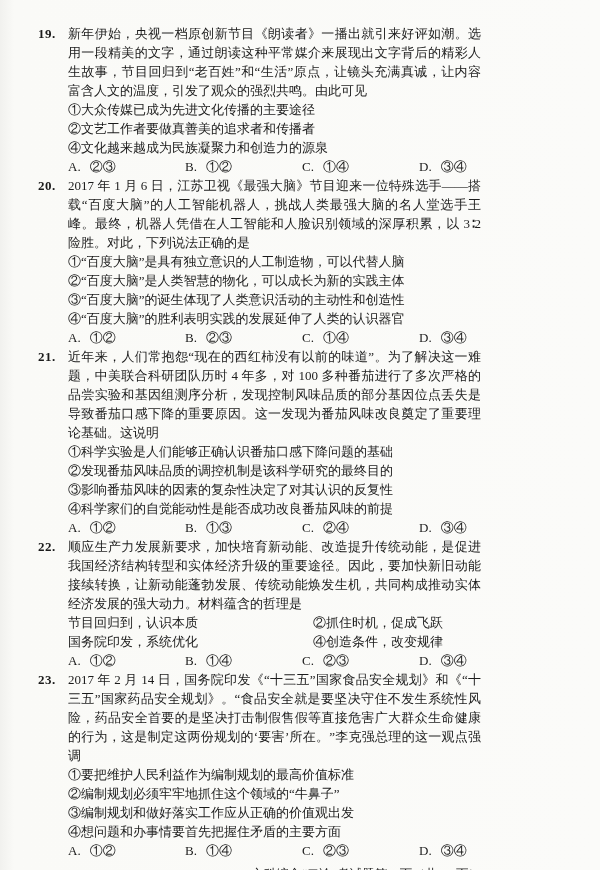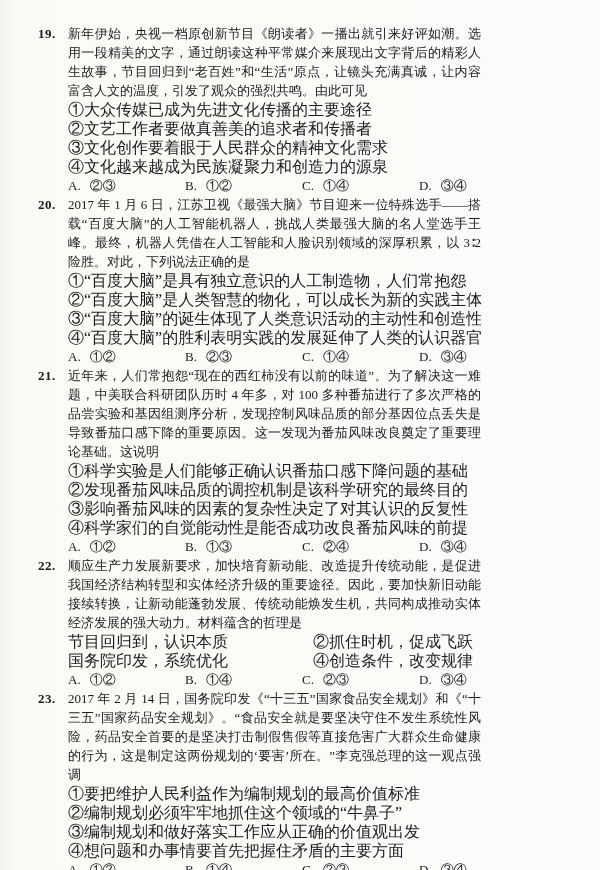--- a/index.html
+++ b/index.html
@@ -46,21 +46,21 @@
     text-justify: inter-ideograph;
   }
   .option-list {
     display: block;
   }
   .option-list.two-col {
     display: grid;
     grid-template-columns: 245px 1fr;
   }
   .option {
-    font-size: 16px;
+    font-size: 13px;
     line-height: 19px;
     white-space: nowrap;
     overflow: hidden;
   }
   .choices {
     display: flex;
     font-size: 13px;
     line-height: 19px;
   }
   .choice {
@@ -86,38 +86,37 @@
 
 <div class="page">
   <div>
   <div class="question">
     <div class="qnum">19.</div>
     <div class="qcontent">
       <p class="stem">新年伊始，央视一档原创新节目《朗读者》一播出就引来好评如潮。选用一段精美的文字，通过朗读这种平常媒介来展现出文字背后的精彩人生故事，节目回归到“老百姓”和“生活”原点，让镜头充满真诚，让内容富含人文的温度，引发了观众的强烈共鸣。由此可见</p>
       <div class="option-list">
             <div class="option">①大众传媒已成为先进文化传播的主要途径</div>
             <div class="option">②文艺工作者要做真善美的追求者和传播者</div>
-            <div class="option">③文化创作要着眼于人民群众的精神文化需求</div>
             <div class="option">④文化越来越成为民族凝聚力和创造力的源泉</div>
           </div>
       <div class="choices">
             <span class="choice"><span class="choice-letter">A.</span><span class="choice-value">②③</span></span>
             <span class="choice"><span class="choice-letter">B.</span><span class="choice-value">①②</span></span>
             <span class="choice"><span class="choice-letter">C.</span><span class="choice-value">①④</span></span>
             <span class="choice"><span class="choice-letter">D.</span><span class="choice-value">③④</span></span>
           </div>
     </div>
   </div>
 
   <div class="question">
     <div class="qnum">20.</div>
     <div class="qcontent">
       <p class="stem">2017 年 1 月 6 日，江苏卫视《最强大脑》节目迎来一位特殊选手——搭载“百度大脑”的人工智能机器人，挑战人类最强大脑的名人堂选手王峰。最终，机器人凭借在人工智能和人脸识别领域的深厚积累，以 3∶2 险胜。对此，下列说法正确的是</p>
       <div class="option-list">
-            <div class="option">①“百度大脑”是具有独立意识的人工制造物，人们常抱怨</div>
+            <div class="option">①“百度大脑”是具有独立意识的人工制造物，可以代替人脑</div>
             <div class="option">②“百度大脑”是人类智慧的物化，可以成长为新的实践主体</div>
             <div class="option">③“百度大脑”的诞生体现了人类意识活动的主动性和创造性</div>
             <div class="option">④“百度大脑”的胜利表明实践的发展延伸了人类的认识器官</div>
           </div>
       <div class="choices">
             <span class="choice"><span class="choice-letter">A.</span><span class="choice-value">①②</span></span>
             <span class="choice"><span class="choice-letter">B.</span><span class="choice-value">②③</span></span>
             <span class="choice"><span class="choice-letter">C.</span><span class="choice-value">①④</span></span>
             <span class="choice"><span class="choice-letter">D.</span><span class="choice-value">③④</span></span>
           </div>

